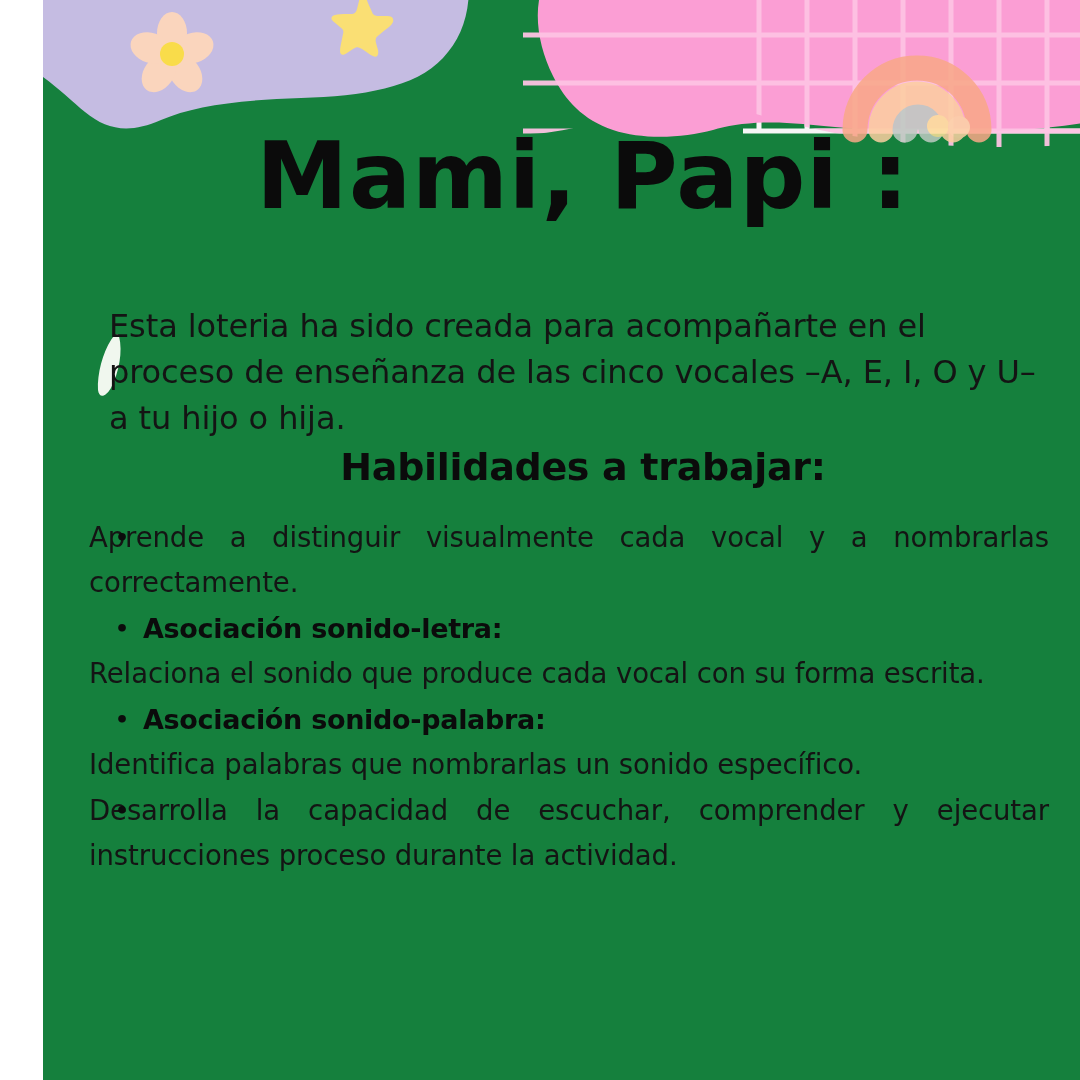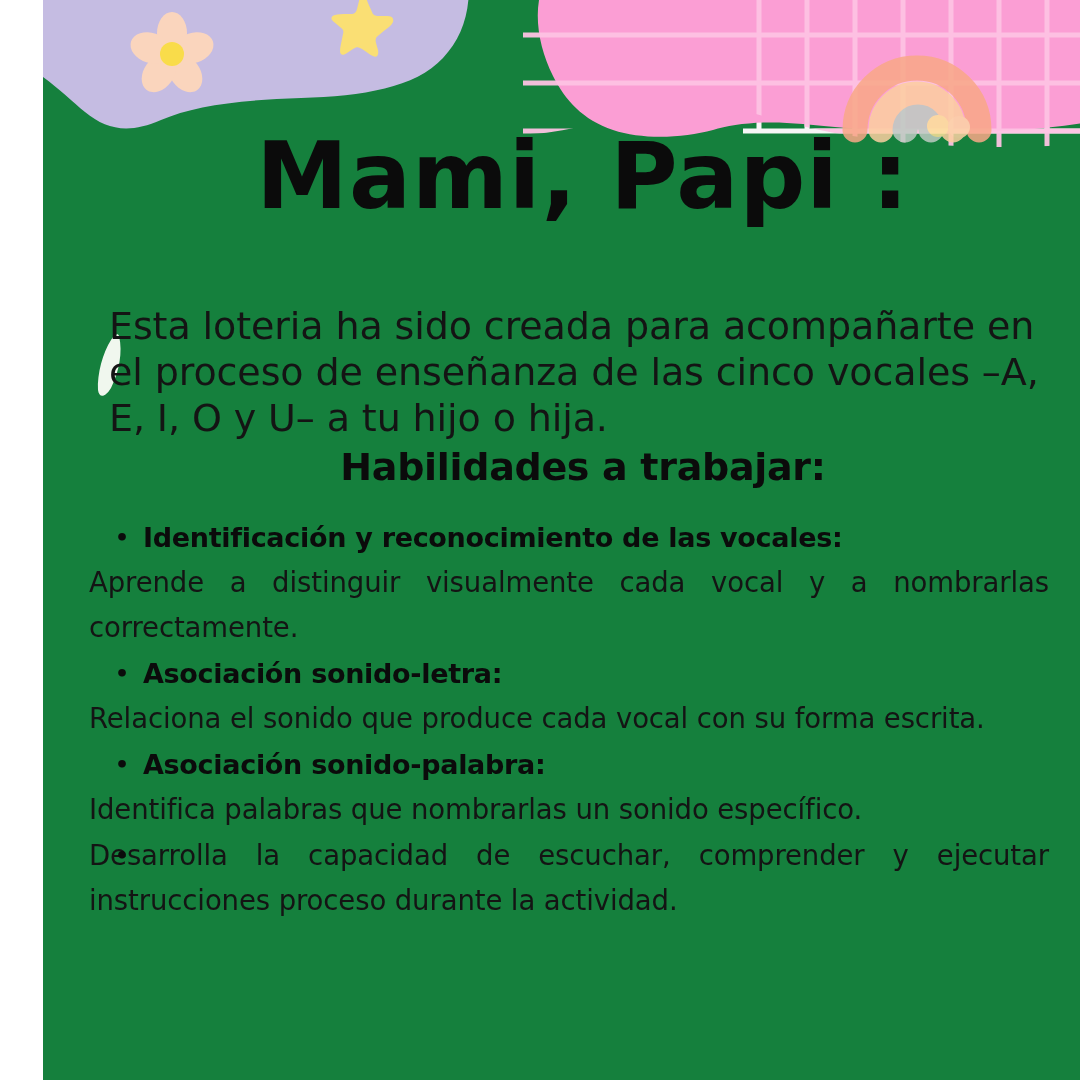--- a/index.html
+++ b/index.html
@@ -51,21 +51,21 @@
     color: #0b0b0b;
     white-space: pre;
   }
 
   .intro {
     position: absolute;
     left: 66px;
     top: 303px;
     width: 948px;
     font-family: "DejaVu Sans", sans-serif;
-    font-size: 38px;
+    font-size: 32px;
     line-height: 46px;
     color: #141414;
     letter-spacing: -0.1px;
   }
 
   .subtitle {
     position: absolute;
     left: 0;
     top: 443px;
     width: 1080px;
@@ -233,21 +233,20 @@
 
     <div class="intro">Esta loteria ha sido creada para acompañarte en el proceso de enseñanza de las cinco vocales –A, E, I, O y U– a tu hijo o hija.</div>
 
     <div class="subtitle">Habilidades a trabajar:</div>
 
     <div class="skills">
 
       <div class="skill">
         <span class="skill-head">
           <span class="bullet">•</span>
-          <span class="htext">Identificación y reconocimiento de las vocales:</span>
         </span>
         <span class="skill-body">Aprende a distinguir visualmente cada vocal y a nombrarlas correctamente.</span>
       </div>
 
       <div class="skill">
         <span class="skill-head">
           <span class="bullet">•</span>
           <span class="htext">Asociación sonido-letra:</span>
         </span>
         <span class="skill-body nojustify">Relaciona el sonido que produce cada vocal con su forma escrita.</span>

